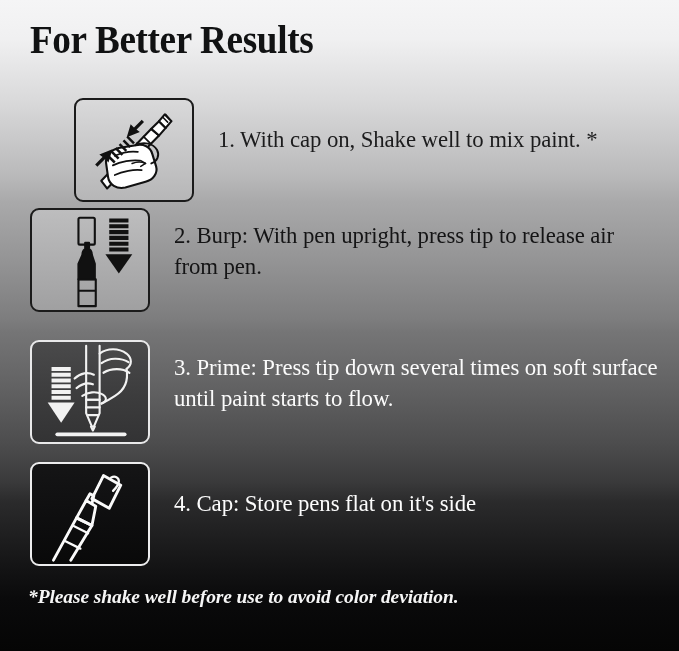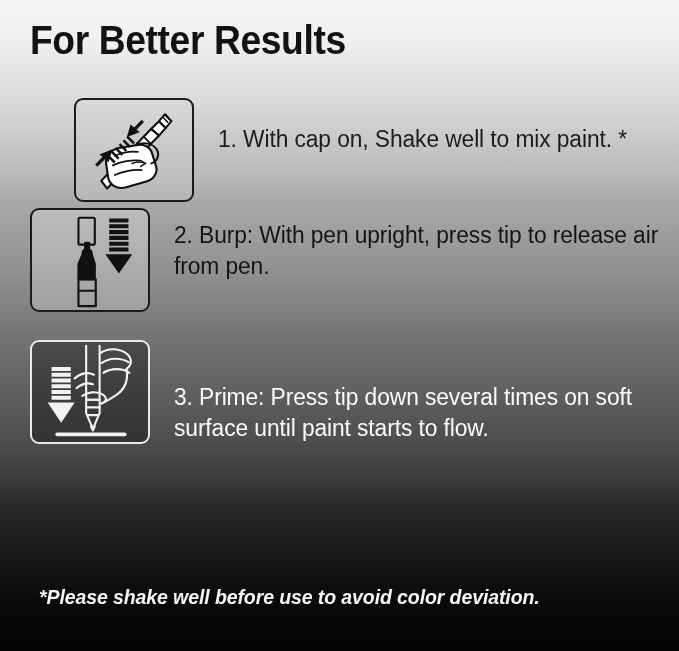--- a/index.html
+++ b/index.html
@@ -22,21 +22,21 @@
       #7d7d7e 49%,
       #757576 51%,
       #636364 59%,
       #4d4d4e 68%,
       #3a3a3b 74%,
       #2b2b2c 77%,
       #1d1d1e 83%,
       #121213 88%,
       #0a0a0b 92%,
       #050505 100%);
-    font-family: Liberation Sans, sans-serif;
+    font-family: Liberation Serif, serif;
     -webkit-font-smoothing: antialiased;
   }
 
   
   .title {
     position: absolute;
     left: 30px;
     top: 16px;
     font-size: 40px;
     line-height: 48px;
@@ -50,21 +50,21 @@
 
   
   .step {
     position: absolute;
     left: 30px;
     display: flex;
     align-items: flex-start;
   }
   .step-1 { top: 98px; margin-left: 44px; }
   .step-2 { top: 208px; }
-  .step-3 { top: 340px; align-items: flex-end; }
+  .step-3 { top: 340px; }
   .step-4 { top: 462px; }
 
   .icon-box {
     position: relative;
     width: 120px;
     height: 104px;
     border-radius: 9px;
     box-sizing: border-box;
     flex: 0 0 auto;
     overflow: hidden;
@@ -99,21 +99,21 @@
     transform-origin: left top;
   }
   .step-1 .step-text { color: #1c1c1d; padding-top: 26px; }
   .step-2 .step-text { color: #141415; padding-top: 12px; }
   .step-3 .step-text { color: #fbfbfb; padding-top: 12px; }
   .step-4 .step-text { color: #fcfcfc; padding-top: 26px; }
 
   
   .footnote {
     position: absolute;
-    left: 39px;
+    left: 28px;
     top: 585px;
     font-size: 19.5px;
     line-height: 24px;
     font-style: italic;
     font-weight: bold;
     color: #f6f6f6;
     letter-spacing: -0.1px;
   }
 </style>
 </head>
@@ -235,16 +235,37 @@
             <path d="M20 52 L40 52"></path>
             <path d="M20 58 L40 58"></path>
           </g>
           <path d="M16 63 L44 63 L30 84 Z" stroke="none"></path>
         </g>
       </svg>
     </div>
     <div class="step-text">3. Prime: Press tip down several times on soft surface until paint starts to flow.</div>
   </div>
 
+  <div class="step step-4">
+    <div class="icon-box dark b4">
+      <svg viewBox="0 0 120 104" xmlns="http://www.w3.org/2000/svg">
+        <g fill="none" stroke="#fafafa" stroke-width="3" stroke-linejoin="round" stroke-linecap="round">
+
+          <path d="M74 12 L92 22 L80 46 L62 36 Z"></path>
+          <path d="M82 14 C86 12 90 14 90 18 C90 22 86 26 84 28" stroke-width="2.4"></path>
+
+          <path d="M22 100 L46 56 L62 64 L40 100"></path>
+
+          <path d="M46 56 L56 38 L66 44 L62 64 Z"></path>
+
+          <path d="M56 38 L60 31 L64 33 L62 41"></path>
+
+          <path d="M42 64 L58 72" stroke-width="2.4"></path>
+          <path d="M34 80 L50 88" stroke-width="2.4"></path>
+        </g>
+      </svg>
+    </div>
+    <div class="step-text">4. Cap: Store pens flat on it's side</div>
+  </div>
 
   <div class="footnote">*Please shake well before use to avoid color deviation.</div>
 
 </div>
 
 </body></html>

